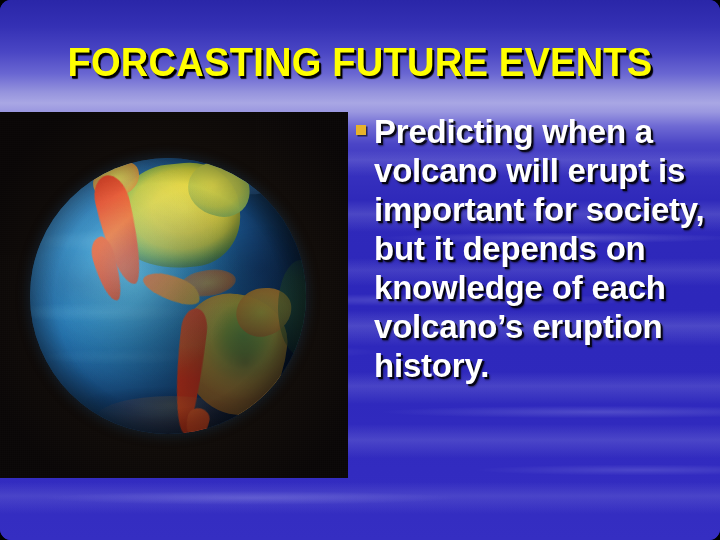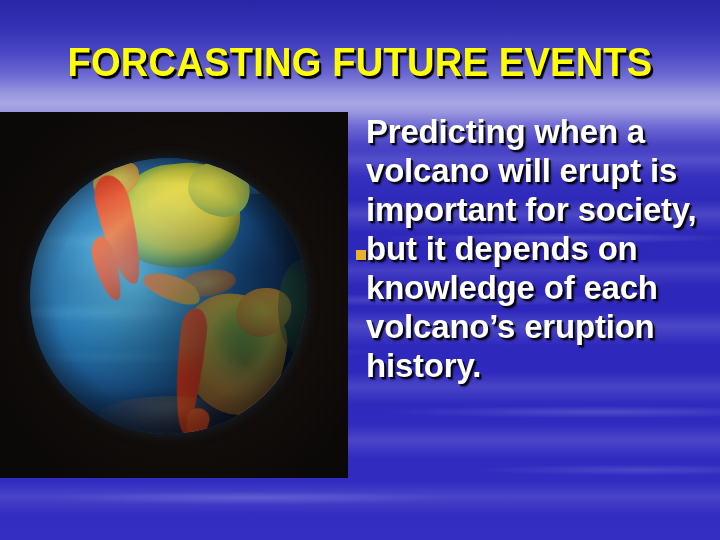--- a/index.html
+++ b/index.html
@@ -7,20 +7,21 @@
     padding: 0;
     background: #000;
   }
   #slide {
     position: relative;
     width: 720px;
     height: 540px;
     overflow: hidden;
     font-family: "Liberation Sans", sans-serif;
     background: #2b27b8;
+    border-radius: 11px;
   }
 
   
   .bg-base {
     position: absolute;
     inset: 0;
     background:
       linear-gradient(to bottom,
         #2a26a8 0px,
         #3430b4 26px,
@@ -303,21 +304,22 @@
 
   
   .body-block {
     position: absolute;
     left: 356px;
     top: 112px;
     width: 360px;
   }
   .bullet-row {
     display: flex;
-    align-items: center;
+    align-items: flex-start;
+    gap: 8px;
   }
   .bullet-mark {
     flex: 0 0 auto;
     width: 10px;
     height: 10px;
     margin-top: 13px;
     background: #e8b22a;
     box-shadow: 1.5px 1.5px 0 rgba(0,0,0,0.6);
   }
   .bullet-text {

